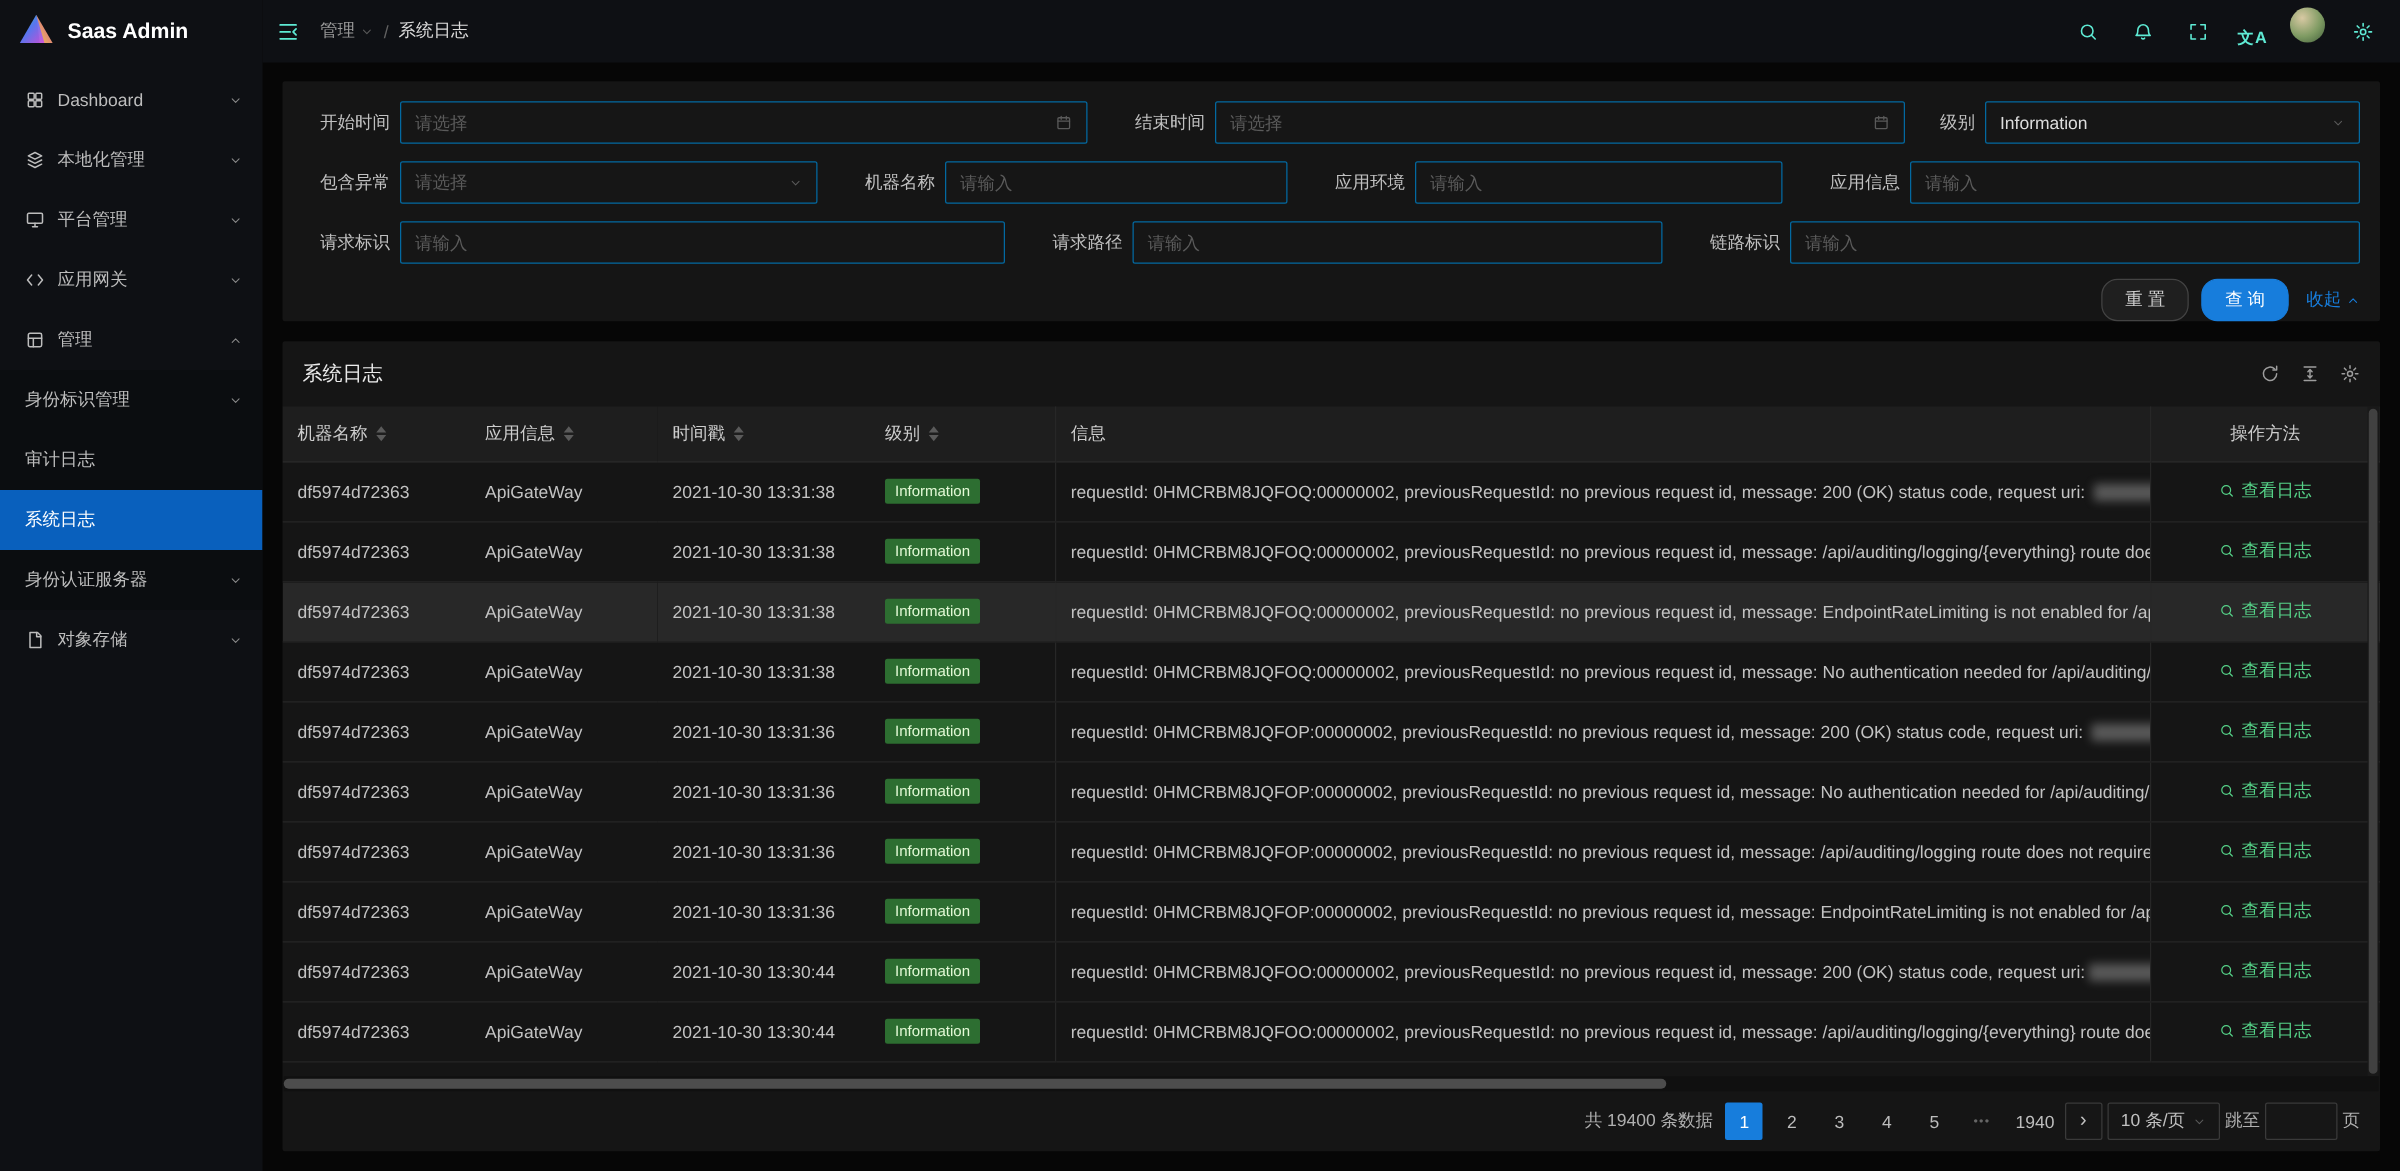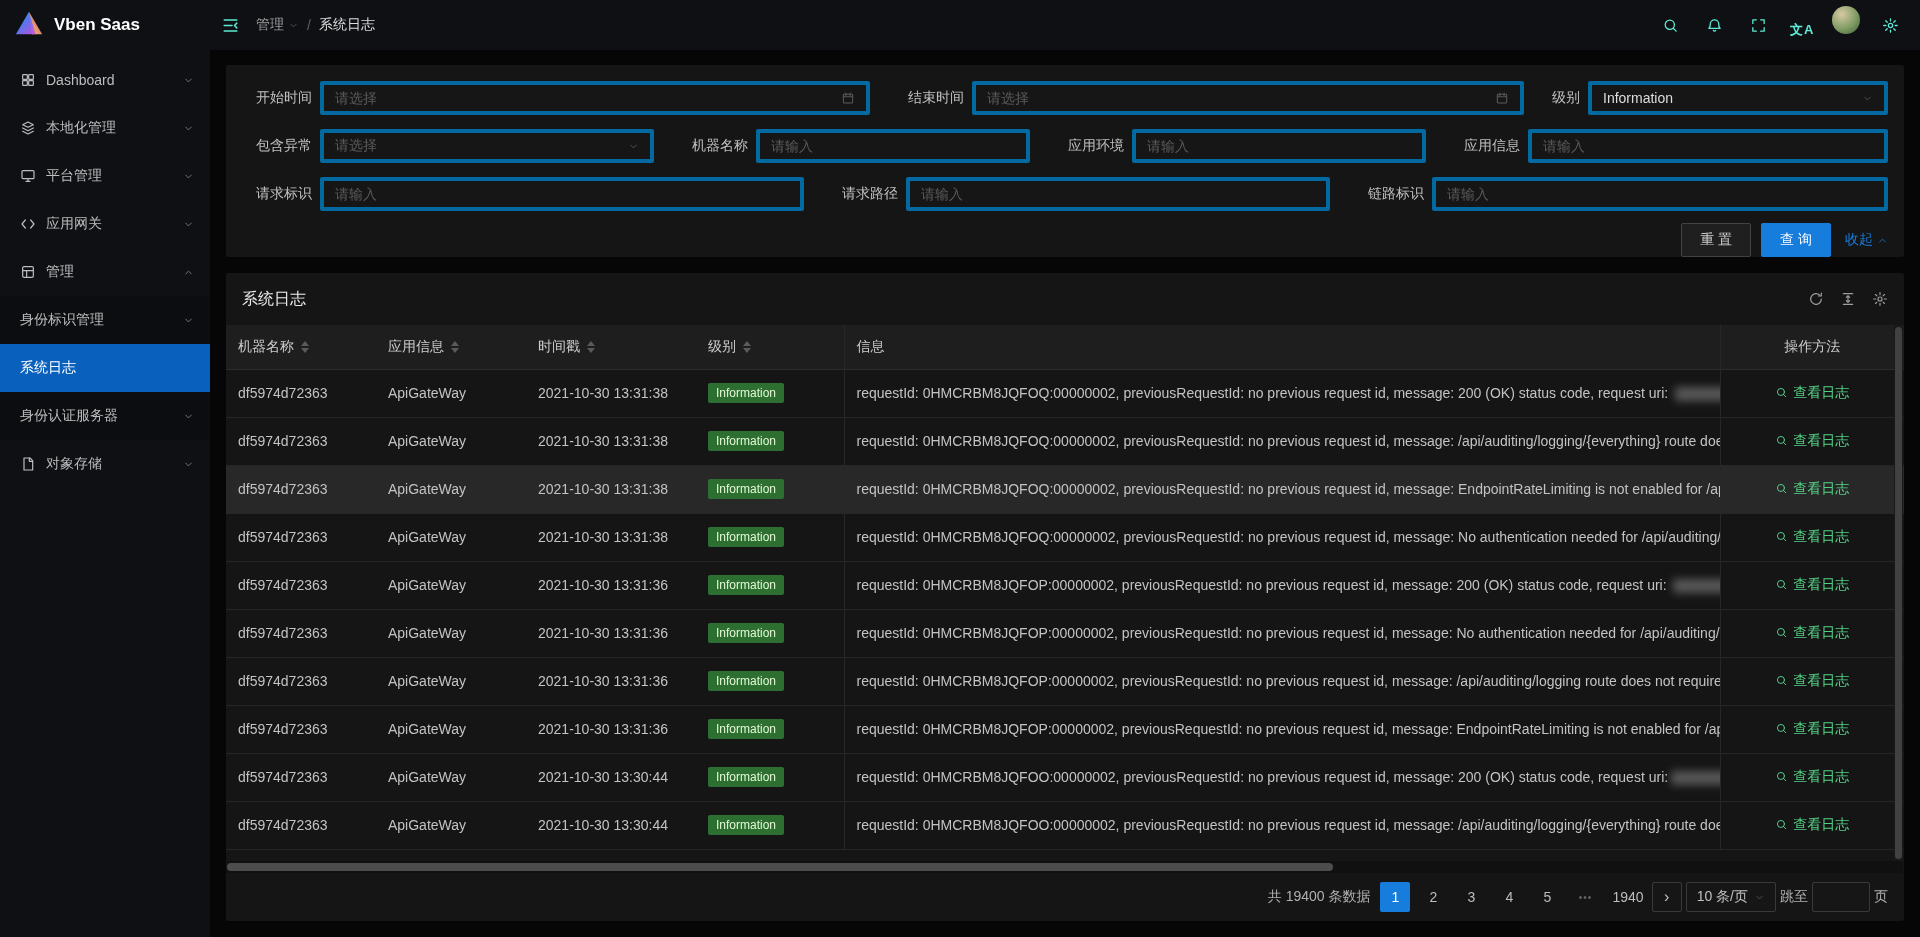--- a/index.html
+++ b/index.html
@@ -46,31 +46,31 @@
   
   .content{flex:1;min-height:0;padding:15px 16px 16px;display:flex;flex-direction:column;gap:16px}
   .panel{background:#151515;border-radius:2px}
 
   
   .form-panel{flex:none;padding:16px 16px 0}
   .form-row{display:flex;gap:24px;margin-bottom:14px}
   .field{display:flex;align-items:center;min-width:0}
   .field label{min-width:70px;text-align:right;margin-right:8px;color:#c0c0c0;white-space:nowrap}
   .field label.lbl-sm{min-width:32px}
-  .control{position:relative;flex:1;height:34px;background:#161616;border:4px solid #0369a1;border-radius:2px;display:flex;align-items:center;gap:8px;padding:0 11px;cursor:text;min-width:0}
+  .control{position:relative;flex:1;height:34px;background:#161616;border:1px solid #0369a1;border-radius:2px;display:flex;align-items:center;gap:8px;padding:0 11px;cursor:text;min-width:0}
   .control.select{cursor:pointer}
   input.txt{flex:1;min-width:0;background:transparent;border:0;outline:0;color:#ddd;font:inherit}
   input.txt::placeholder{color:#5a5a5a}
   .select .value{flex:1;color:#ddd;white-space:nowrap;overflow:hidden}
   .select .ph-text{flex:1;color:#5a5a5a;white-space:nowrap;overflow:hidden}
   .f-r1a{flex:0 0 628px}.f-r1b{flex:0 0 630px}.f-r1c{flex:1}
   .f-r2a{flex:0 0 412px}.f-r2b{flex:0 0 352px}.f-r2c{flex:0 0 372px}.f-r2d{flex:1}
   .f-r3a{flex:0 0 562px}.f-r3b{flex:0 0 502px}.f-r3c{flex:1}
   .form-actions{display:flex;justify-content:flex-end;align-items:center;gap:10px;margin-top:12px}
-  .btn{height:34px;padding:0 18px;border-radius:2px;border:1px solid #434343;background:#1f1f1f;color:#cfcfcf;font:inherit;cursor:pointer}
+  .btn{height:34px;padding:0 18px;border-radius:13px;border:1px solid #434343;background:#1f1f1f;color:#cfcfcf;font:inherit;cursor:pointer}
   .btn.primary{background:var(--accent);border-color:var(--accent);color:#fff}
   .collapse-link{display:inline-flex;align-items:center;gap:4px;color:var(--accent);cursor:pointer;margin-left:4px}
 
   
   .table-panel{flex:1;min-height:0;display:flex;flex-direction:column}
   .table-title-bar{height:52px;flex:none;display:flex;align-items:center;justify-content:space-between;padding:0 16px}
   .table-title{color:#eaeaea;font-size:16px}
   .table-tools{display:flex;gap:16px;color:#9d9d9d}
   .tool{width:16px;height:16px;display:inline-flex;cursor:pointer}
   .table-wrap{flex:1;min-height:0;position:relative;overflow:hidden}
@@ -124,21 +124,21 @@
             </linearGradient>
             <linearGradient id="vg2" x1="0" y1="1" x2="1" y2="0">
               <stop offset="0" stop-color="#f7d154"></stop>
                 <stop offset="1" stop-color="#e0529c"></stop>
             </linearGradient>
           </defs>
           <path d="M16 3 L30 27 L19 27 Z" fill="url(#vg2)" opacity=".95"></path>
           <path d="M16 3 L2 27 L23 27 Z" fill="url(#vg1)" opacity=".95"></path>
         </svg>
       </span>
-      <span class="logo-title">Vben Saas</span>
+      <span class="logo-title">Saas Admin</span>
     </div>
     <nav class="menu">
         <div class="menu-item">
           <span class="mi-icon" data-icon="dashboard">
             <svg viewBox="0 0 24 24" fill="none" stroke="currentColor" stroke-width="1.8" stroke-linecap="round" stroke-linejoin="round">
               <rect x="4" y="4" width="7" height="7" rx="1"></rect>
               <rect x="13" y="4" width="7" height="7" rx="1"></rect>
               <rect x="4" y="13" width="7" height="7" rx="1"></rect>
               <rect x="13" y="13" width="7" height="7" rx="1"></rect>
             </svg>
@@ -205,20 +205,23 @@
             </svg>
           </span>
         </div>
         <div class="menu-item sub">
           <span class="mi-label">身份标识管理</span>
           <span class="mi-chev" data-icon="chevron">
             <svg viewBox="0 0 24 24" fill="none" stroke="currentColor" stroke-width="1.8" stroke-linecap="round" stroke-linejoin="round">
               <path d="M6 9l6 6 6-6"></path>
             </svg>
           </span>
+        </div>
+        <div class="menu-item sub">
+          <span class="mi-label">审计日志</span>
         </div>
         <div class="menu-item sub active">
           <span class="mi-label">系统日志</span>
         </div>
         <div class="menu-item sub">
           <span class="mi-label">身份认证服务器</span>
           <span class="mi-chev" data-icon="chevron">
             <svg viewBox="0 0 24 24" fill="none" stroke="currentColor" stroke-width="1.8" stroke-linecap="round" stroke-linejoin="round">
               <path d="M6 9l6 6 6-6"></path>
             </svg>

